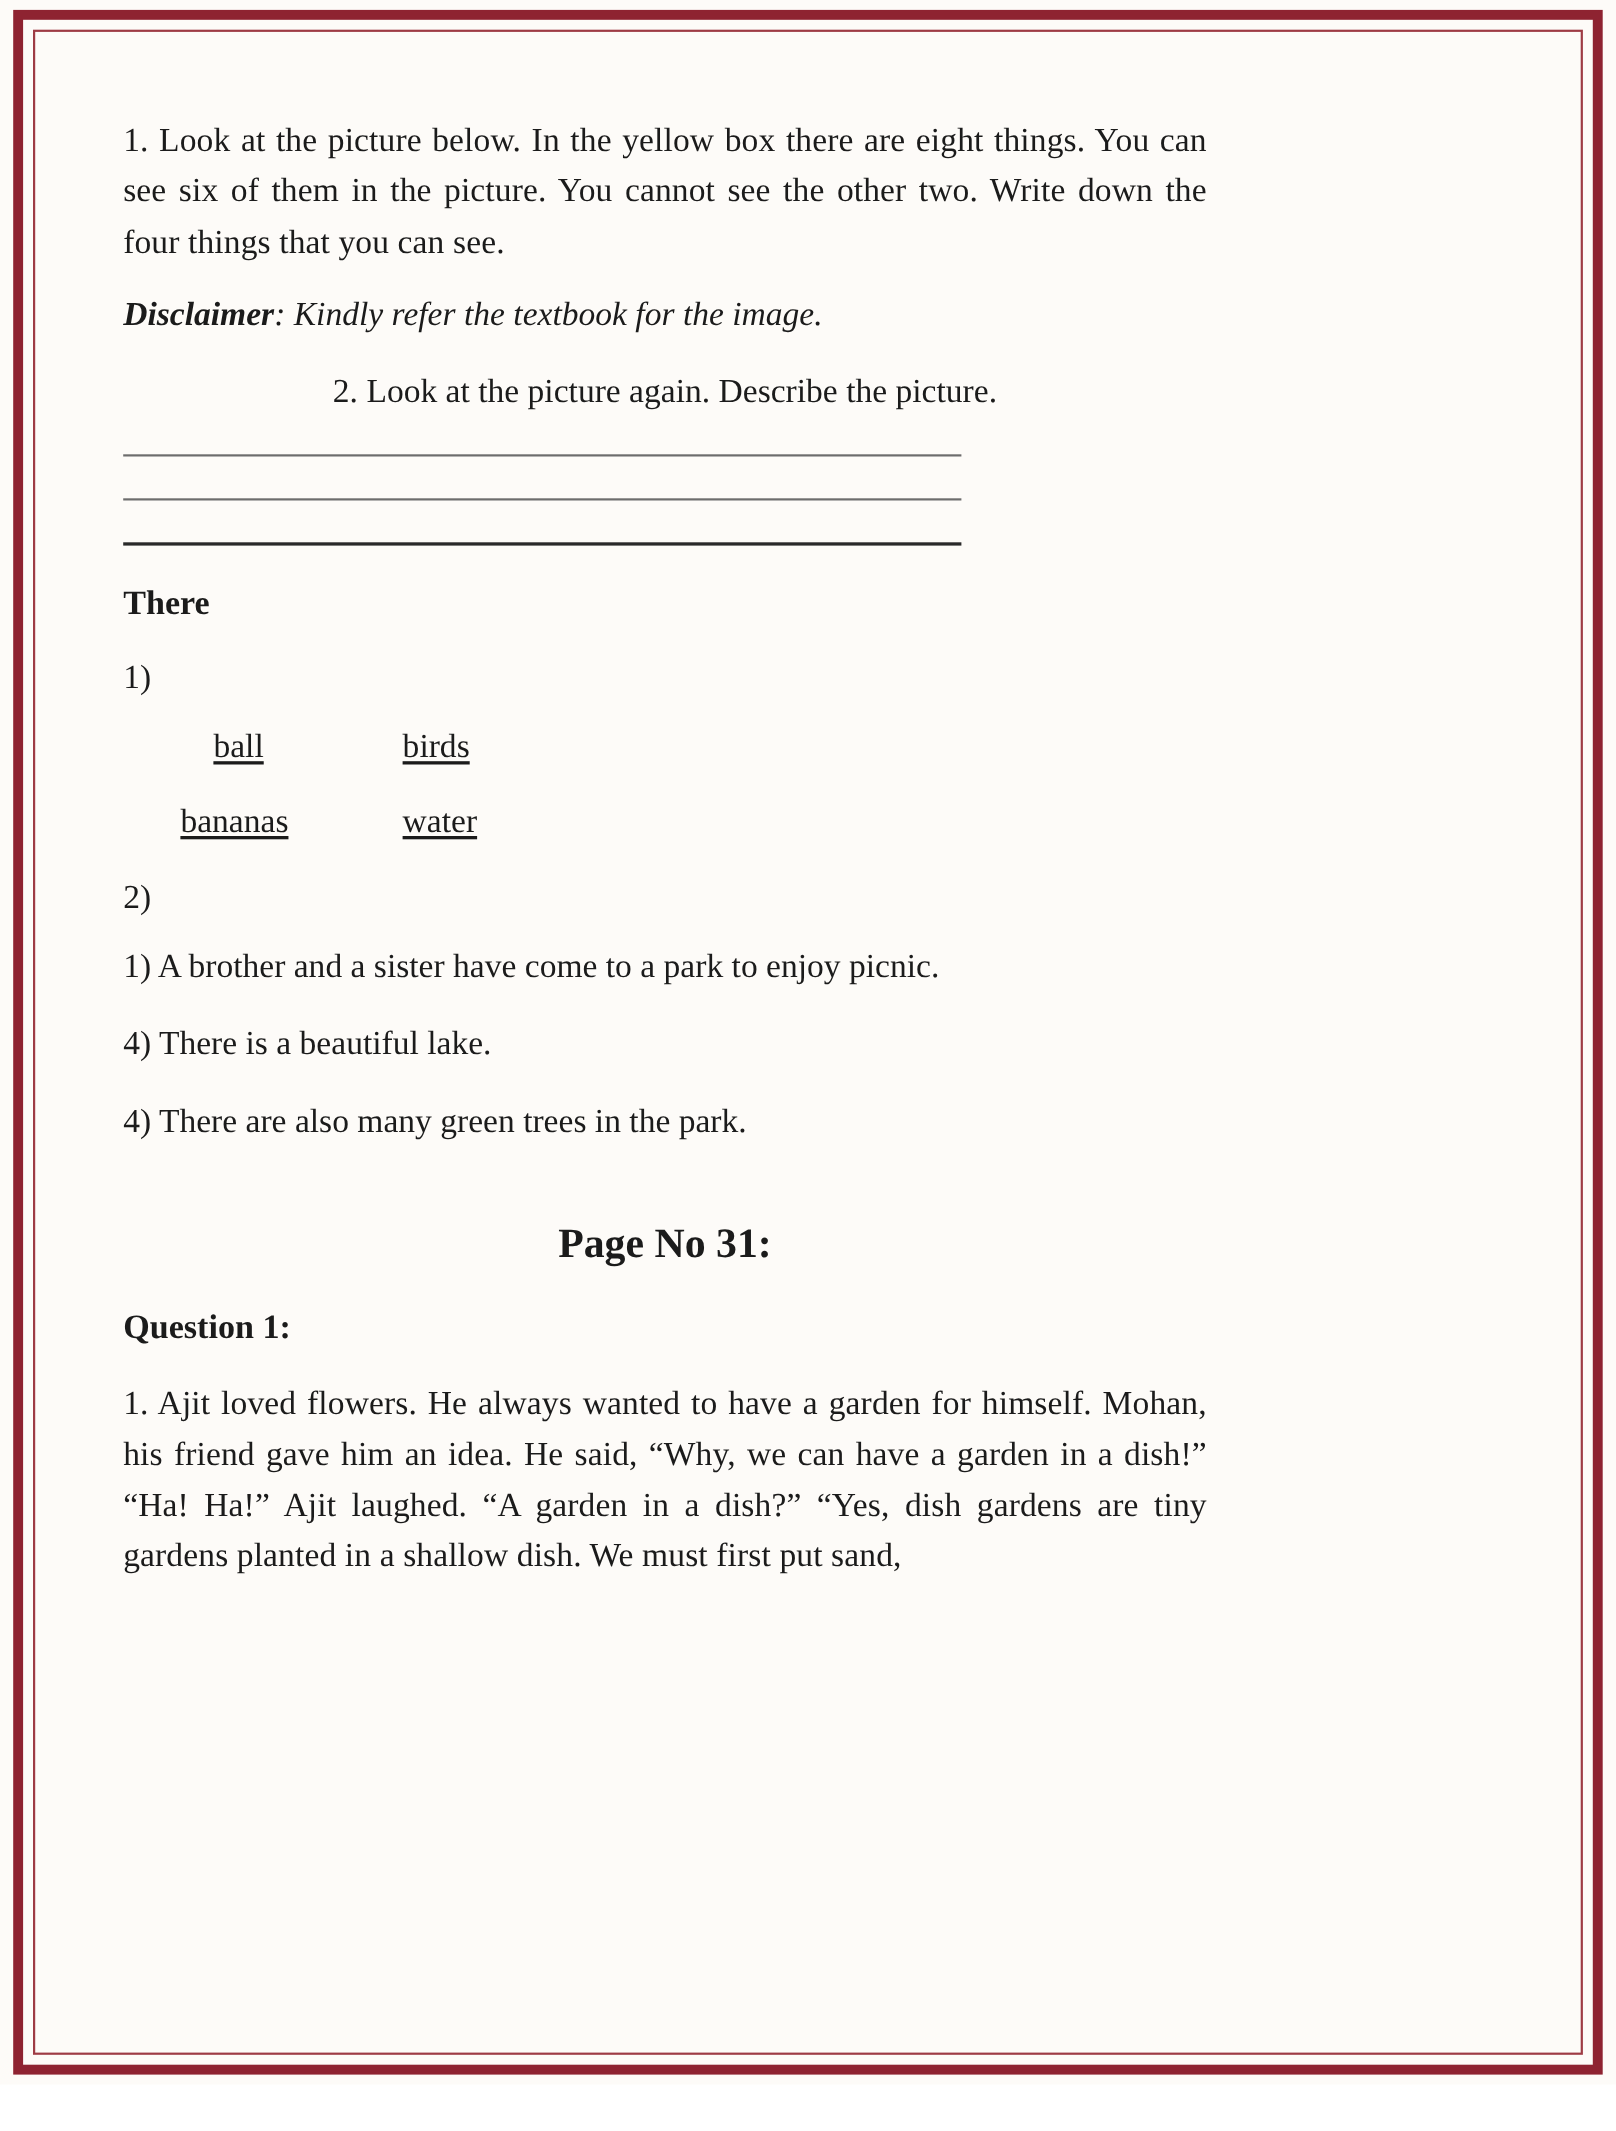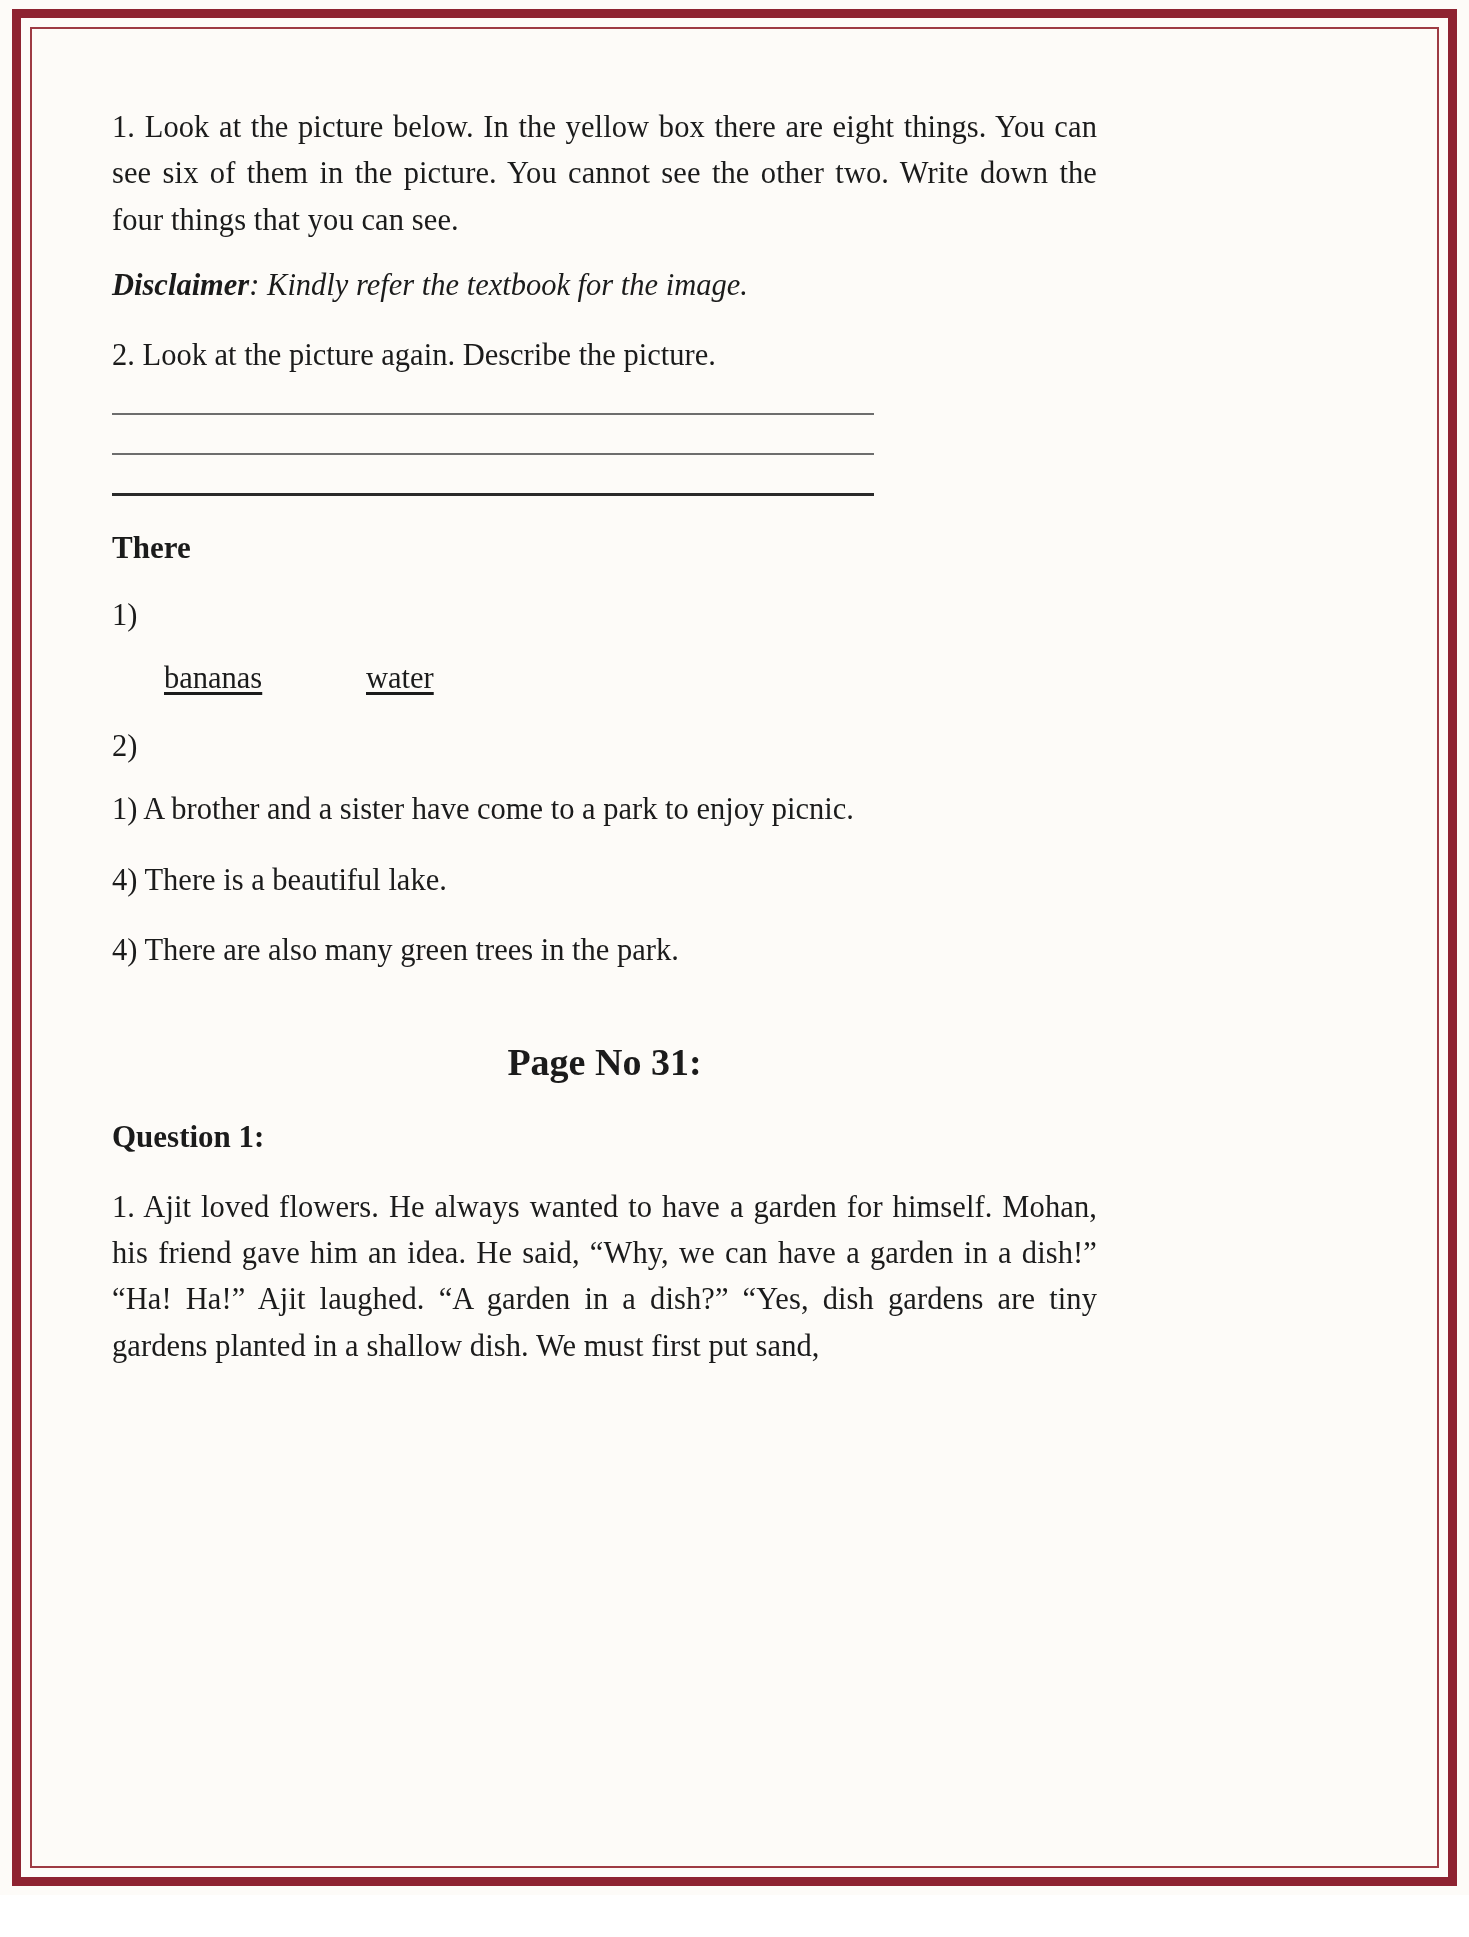--- a/index.html
+++ b/index.html
@@ -58,21 +58,21 @@
     text-justify: inter-word;
     letter-spacing: 0.1px;
   }
   p.para.last {
     margin-bottom: 0;
   }
   p.plain {
     margin: 0 0 22px 0;
     font-size: 30.5px;
     line-height: 1.5;
-    text-align: left;
+    text-align: center;
   }
 
   .disclaimer {
     margin: 0 0 24px 0;
     font-size: 30.5px;
     line-height: 1.5;
     font-style: italic;
   }
   .disclaimer .dlabel {
     font-weight: bold;
@@ -170,20 +170,24 @@
       <div class="rule r1"></div>
       <div class="rule r2"></div>
       <div class="rule r3"></div>
     </div>
 
     <div class="answer-head">There</div>
 
     <div class="marker">1)</div>
 
     <div class="wordgrid">
+      <div class="wordrow row1">
+        <span class="wordcell">ball</span>
+        <span class="wordcell">birds</span>
+      </div>
       <div class="wordrow row2">
         <span class="wordcell">bananas</span>
         <span class="wordcell">water</span>
       </div>
     </div>
 
     <div class="marker">2)</div>
 
     <div class="ansline">1) A brother and a sister have come to a park to enjoy picnic.</div>
     <div class="ansline">4) There is a beautiful lake.</div>

